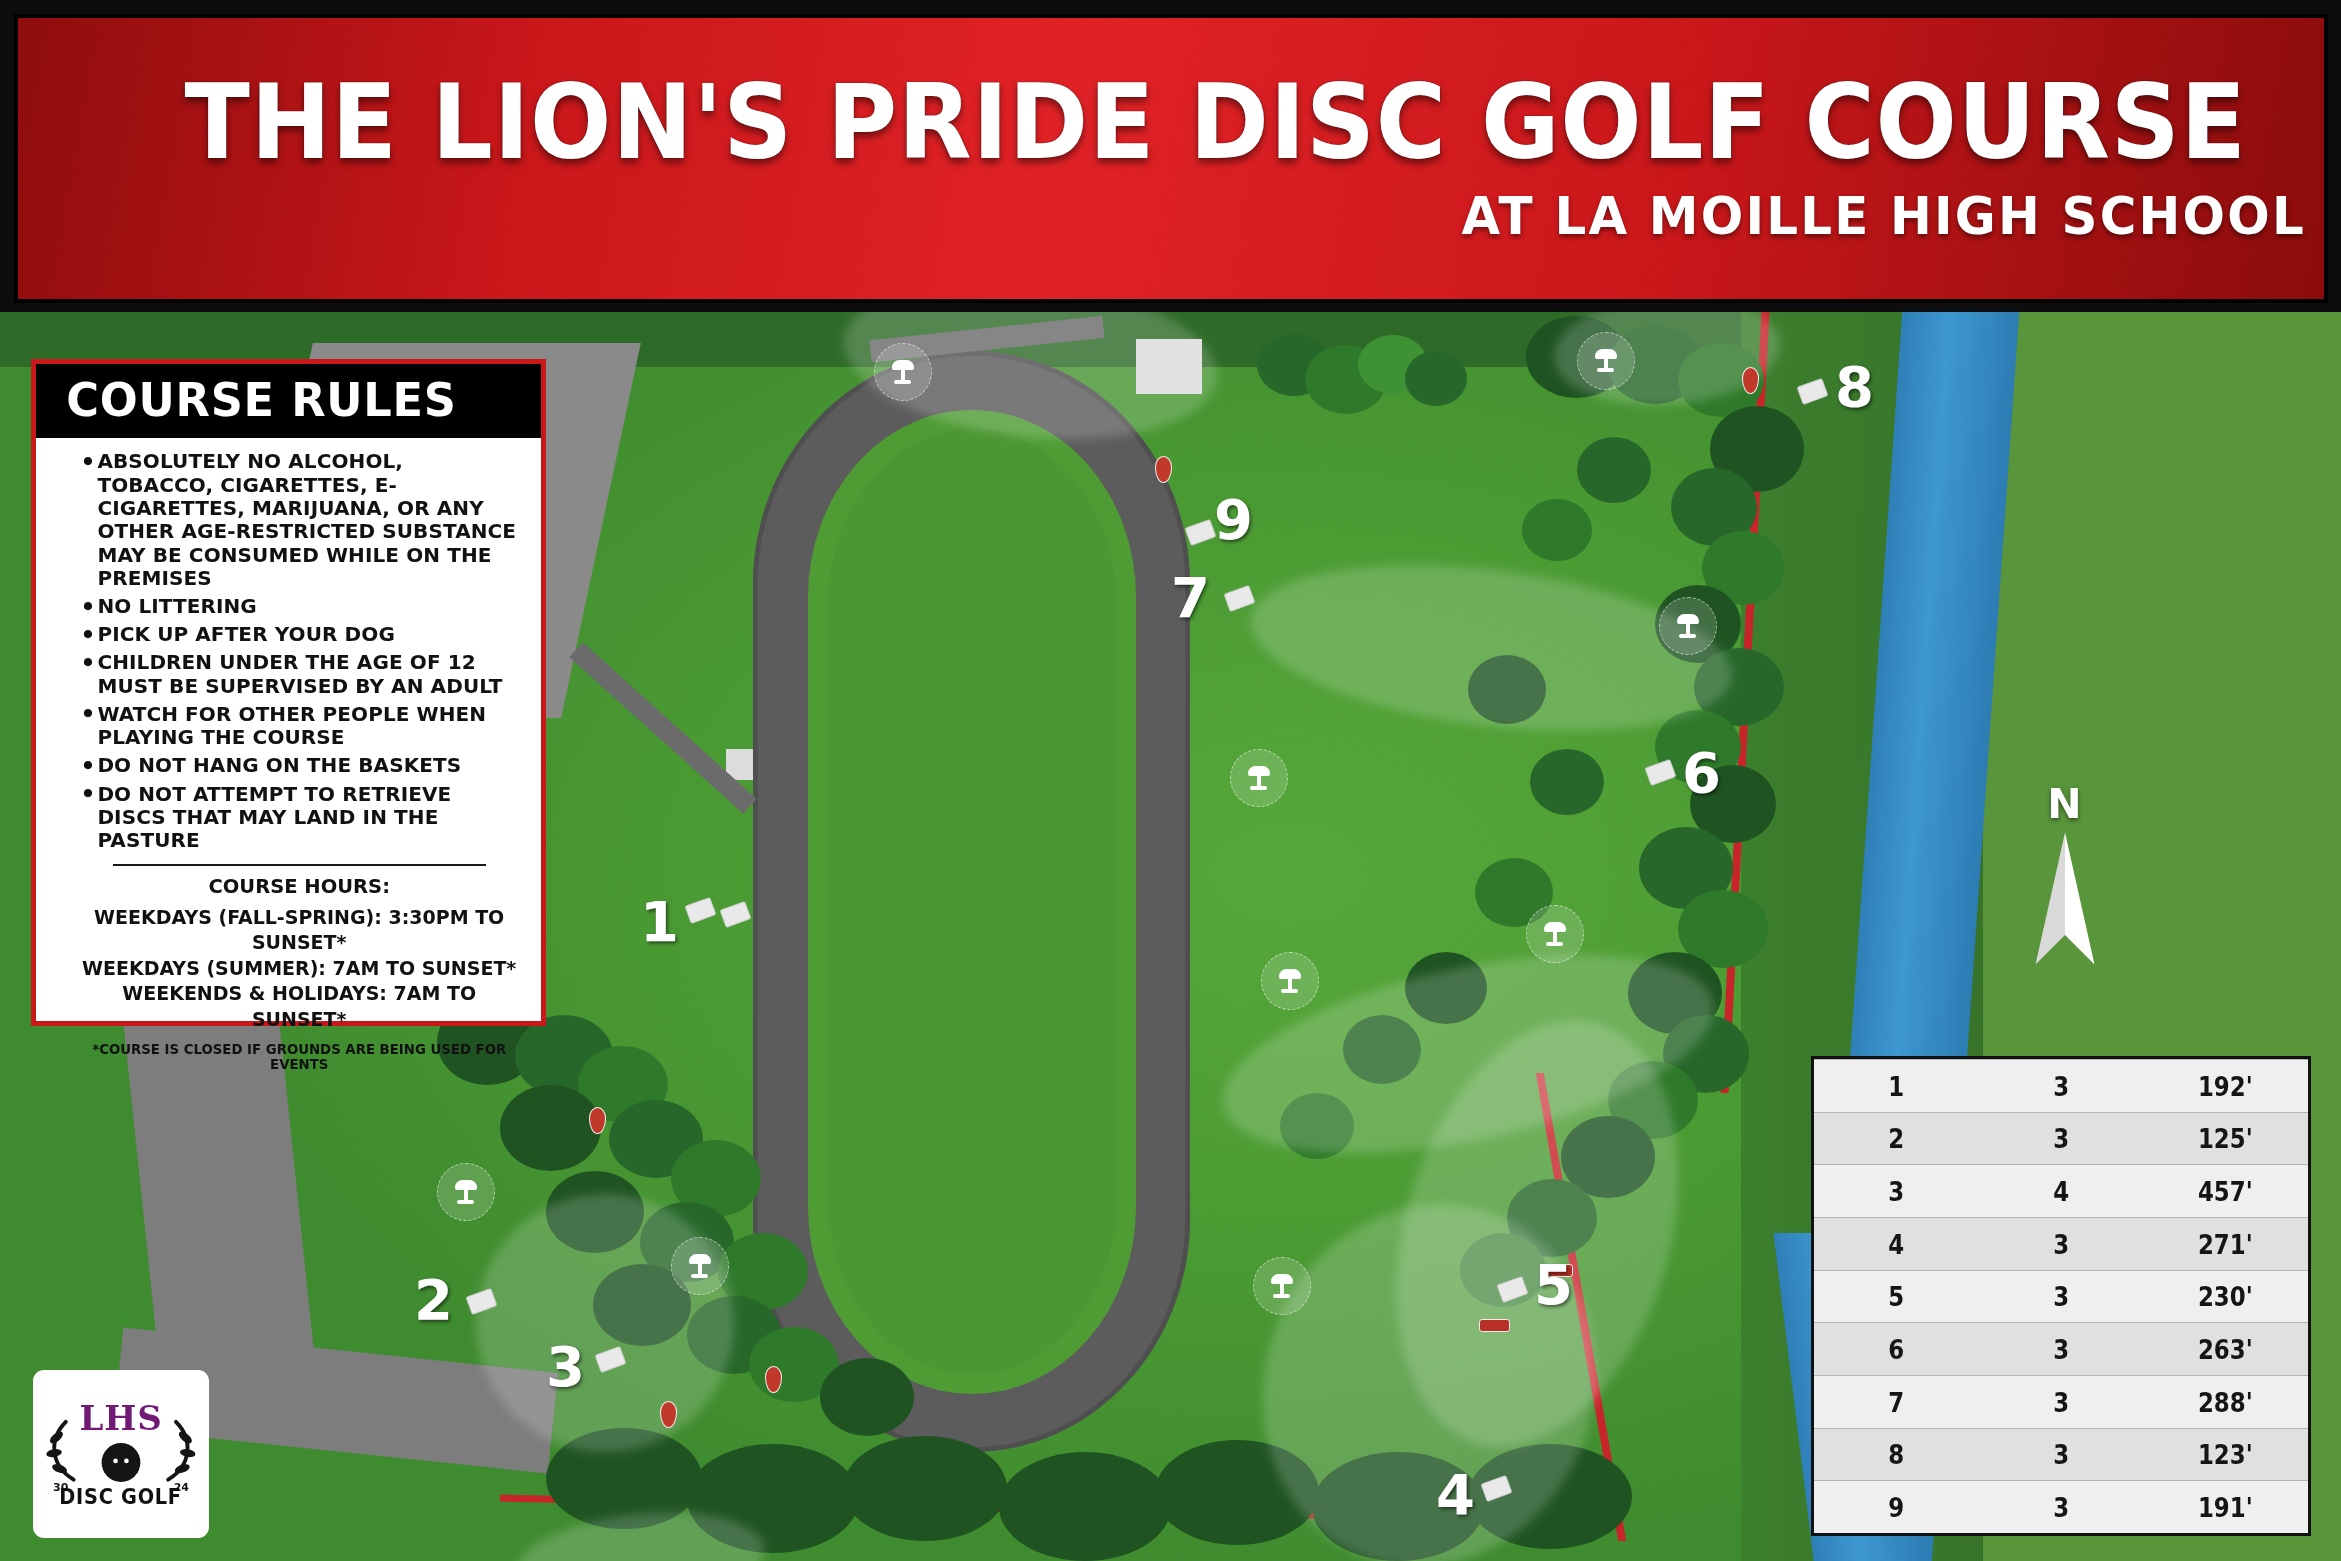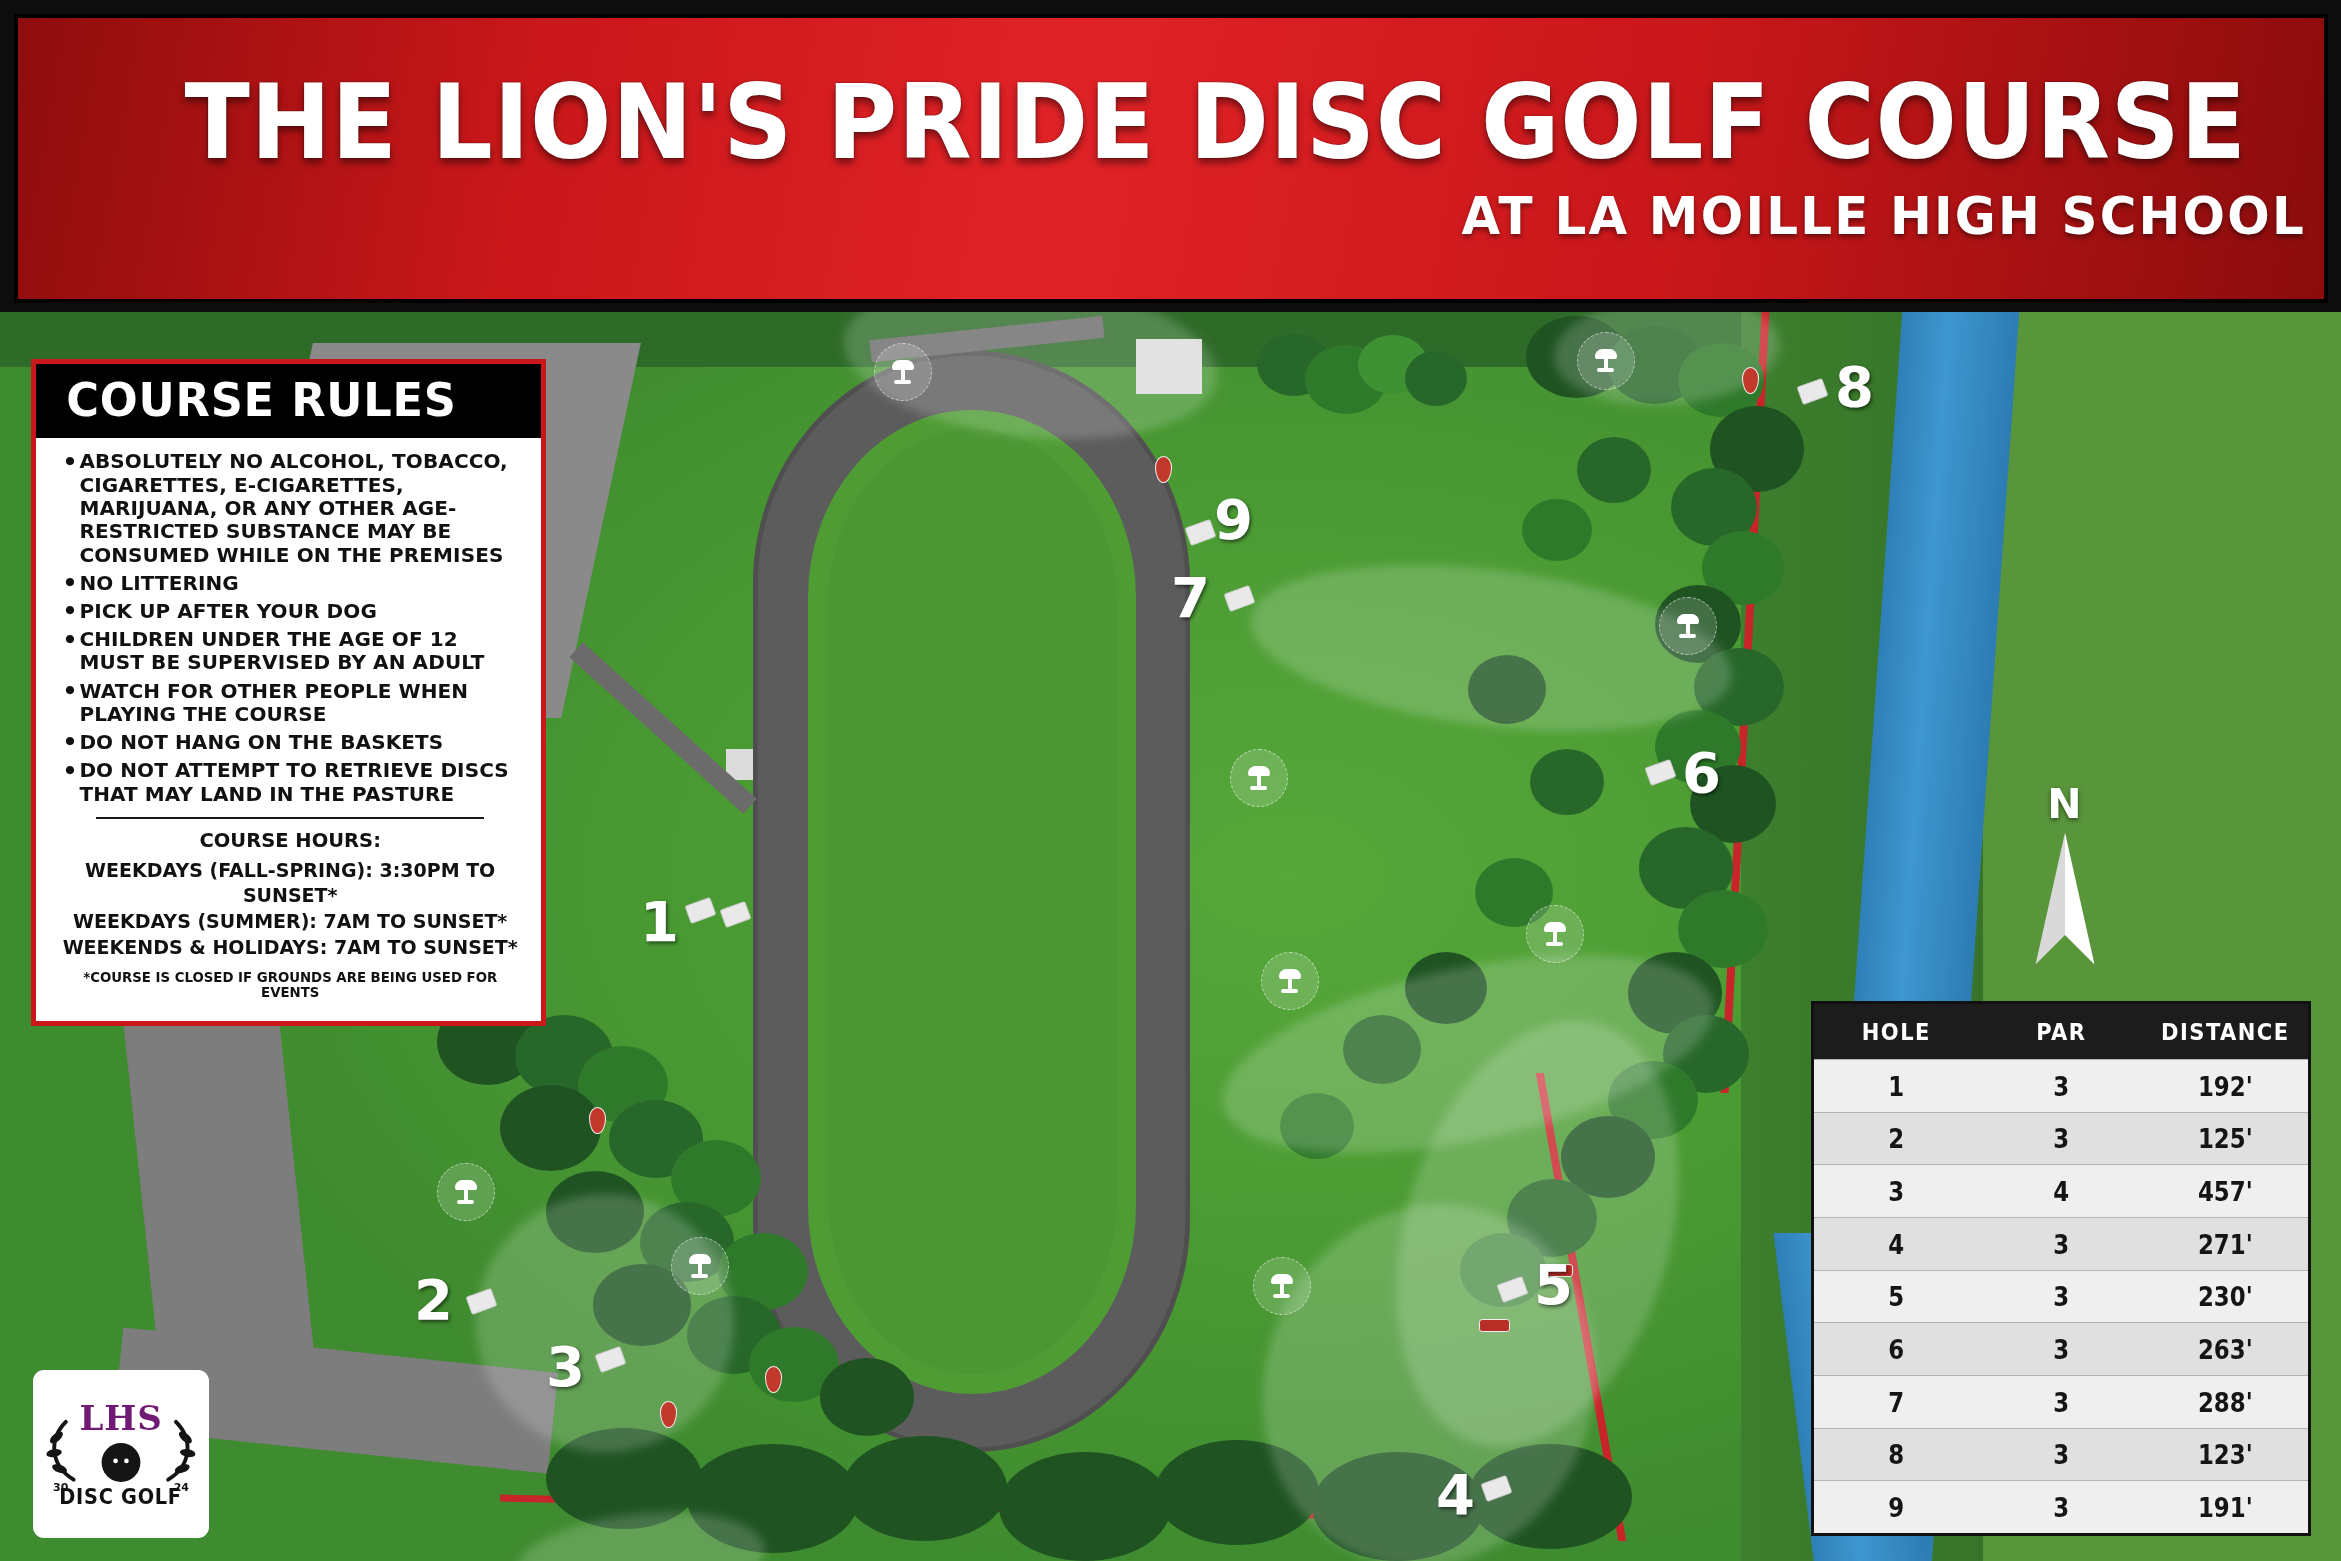--- a/index.html
+++ b/index.html
@@ -223,21 +223,21 @@
   .rules-title {
     color: #fff;
     font-family: "DejaVu Sans", sans-serif;
     font-weight: 700;
     font-size: 47px;
     letter-spacing: 0.8px;
     transform: scaleX(0.95);
     display: inline-block;
     text-shadow: 0 2.3px 3.9px rgba(0,0,0,.35);
   }
-  .rules-body { padding: 12.5px 20px 7.8px 23.4px; }
+  .rules-body { padding: 12.5px 20px 7.8px 23.4px; margin-left: 18px; }
   .rules-list { list-style: none; }
   .rules-list li {
     position: relative;
     color: #111;
     font-family: "DejaVu Sans", sans-serif;
     font-weight: 700;
     font-size: 20px;
     line-height: 1.17;
     padding-left: 20px;
     margin-bottom: 4.7px;
@@ -541,25 +541,20 @@
 
     <div class="compass">
       <div class="n">N</div>
       <svg width="59" height="133" viewBox="0 0 76 170">
         <polygon points="38,0 76,170 38,132" fill="#ffffff"></polygon>
         <polygon points="38,0 0,170 38,132" fill="#d9d9d9"></polygon>
       </svg>
     </div>
 
     <div class="scorecard">
-      <div class="sc-head">
-        <div class="c-hole">HOLE</div>
-        <div class="c-par">PAR</div>
-        <div class="c-dist">DISTANCE</div>
-      </div>
       <div id="sc-body">
           <div class="sc-row">
             <div class="c-hole">1</div>
             <div class="c-par">3</div>
             <div class="c-dist">192'</div>
           </div>
           <div class="sc-row">
             <div class="c-hole">2</div>
             <div class="c-par">3</div>
             <div class="c-dist">125'</div>

